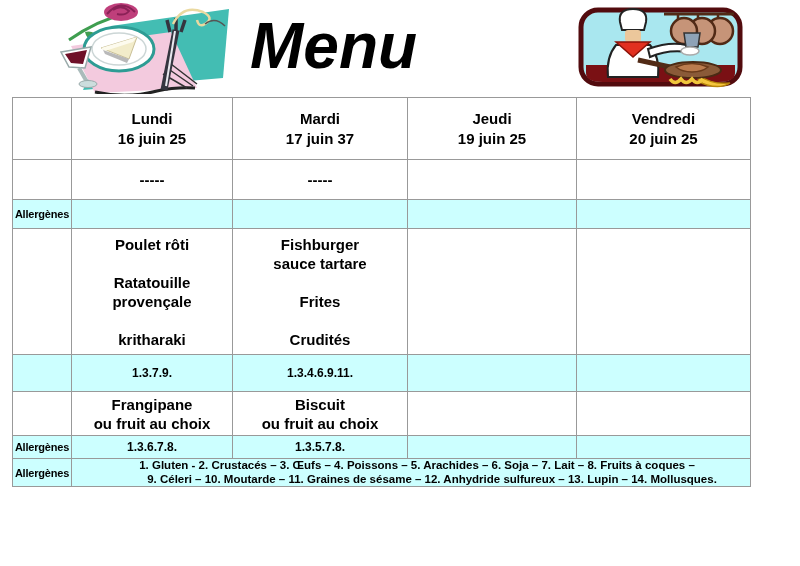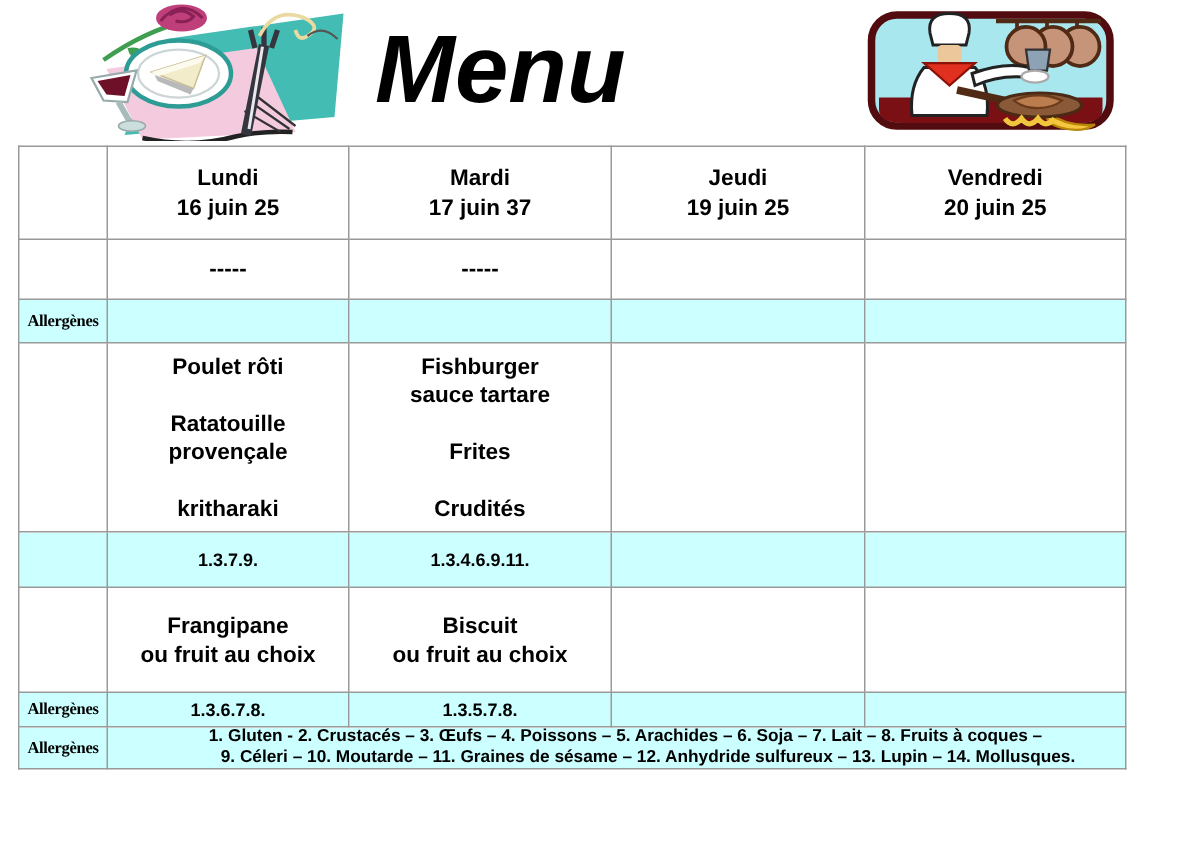--- a/index.html
+++ b/index.html
@@ -35,21 +35,21 @@
     text-align:center; vertical-align:middle;
     font-weight:bold;
     overflow:hidden;
   }
   tr.hdr td { border-bottom:3px solid #111; }
   .pre  { white-space:pre-line; }
   .day  { font-size:15px; line-height:20px; }
   .menu-txt { font-size:15px; line-height:19px; }
   .nums { font-size:12px; }
   .cyan { background:#ccffff; }
-  .rowlabel { font-size:11px; padding:0 !important; letter-spacing:-0.2px;font-family:Liberation Serif, serif; }
+  .rowlabel { font-size:11px; padding:0 !important; letter-spacing:-0.2px; }
   .legend-cell { text-align:center; font-size:11.5px; line-height:13.5px; }
   .legend-l1 { padding-left:12px; white-space:nowrap; }
   .legend-l2 { padding-left:42px; white-space:nowrap; }
 </style>
 </head>
 <body>
 
 <svg id="clip-left" class="clipart" viewBox="0 0 185 92">
   <path d="M14 38 C34 24 52 16 70 12" fill="none" stroke="#3f9e50" stroke-width="3"></path>
   <path d="M30 30 q10 -2 12 6 q-10 4 -12 -6" fill="#3f9e50"></path>
@@ -159,21 +159,21 @@
     </tr>
 
     <tr style="height:37px">
       <td class="cyan rowlabel"></td>
       <td class="cyan nums">1.3.7.9.</td>
       <td class="cyan nums">1.3.4.6.9.11.</td>
       <td class="cyan nums"></td>
       <td class="cyan nums"></td>
     </tr>
 
-    <tr style="height:70px">
+    <tr style="height:44px">
       <td></td>
       <td class="menu-txt pre">Frangipane
 ou fruit au choix</td>
       <td class="menu-txt pre">Biscuit
 ou fruit au choix</td>
       <td class="menu-txt pre"></td>
       <td class="menu-txt pre"></td>
     </tr>
 
     <tr style="height:23px">

